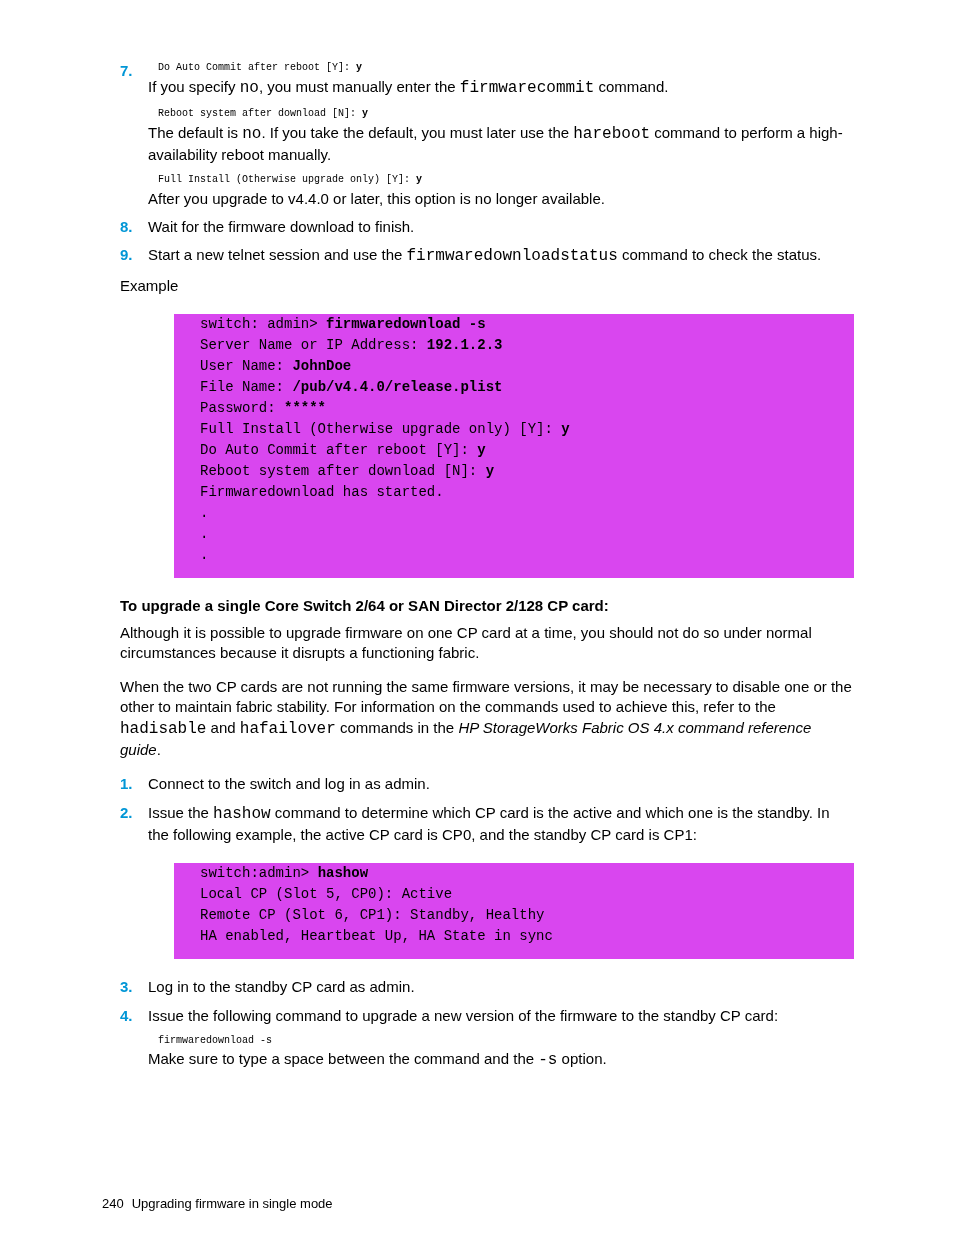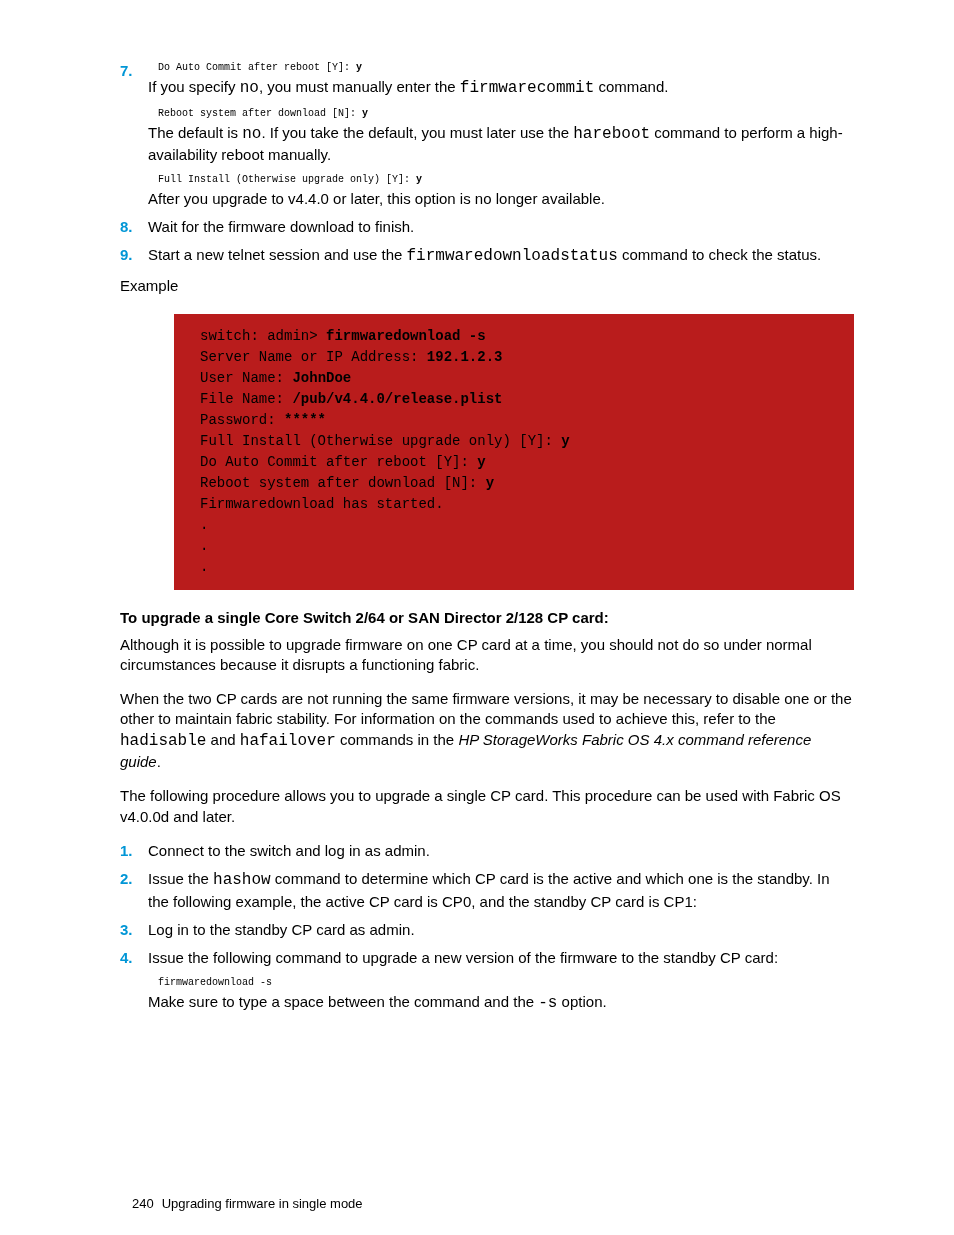--- a/index.html
+++ b/index.html
@@ -44,22 +44,22 @@
   .prompt-line {
     font-family: Liberation Mono, monospace;
     font-size: 10px;
     margin: 6px 0 2px 0;
     padding-left: 10px;
   }
   .body-para {
     margin: 2px 0 8px 0;
   }
   .code-block {
-    background: #b91c1c;
-    padding: 12px 10px 12px 26px;
+    background: #d946ef;
+    padding: 0 10px 12px 26px;
     font-family: "Courier New", Courier, monospace;
     font-size: 14px;
     line-height: 1.5;
     white-space: pre;
     margin: 18px 0 18px 54px;
   }
   .code-block .b { font-weight: bold; }
   .section-label {
     margin: 4px 0 16px 0;
   }
@@ -67,21 +67,21 @@
     font-weight: bold;
     margin: 18px 0 6px 0;
   }
   .para {
     margin: 0 0 14px 0;
   }
   .italic { font-style: italic; }
   .footer {
     position: absolute;
     bottom: 22px;
-    left: 132px;
+    left: 102px;
     font-size: 13px;
   }
   .footer .pn { margin-right: 8px; }
 </style>
 </head>
 <body>
 
 <div class="page">
 
   <ol class="main-list">
@@ -122,36 +122,39 @@
 <span>Do Auto Commit after reboot [Y]: </span><span class="b">y</span>
 <span>Reboot system after download [N]: </span><span class="b">y</span>
 <span>Firmwaredownload has started.</span>
 <span>.</span>
 <span>.</span>
 <span>.</span></div>
 
   <div class="heading">To upgrade a single Core Switch 2/64 or SAN Director 2/128 CP card:</div>
   <div class="para">Although it is possible to upgrade firmware on one CP card at a time, you should not do so under normal circumstances because it disrupts a functioning fabric.</div>
   <div class="para"><span>When the two CP cards are not running the same firmware versions, it may be necessary to disable one or the other to maintain fabric stability. For information on the commands used to achieve this, refer to the </span><span class="mono">hadisable</span><span> and </span><span class="mono">hafailover</span><span> commands in the </span><span class="italic">HP StorageWorks Fabric OS 4.x command reference guide</span><span>.</span></div>
-  <div class="para">The following procedure allows you to upgrade a single CP card. This procedure can be used with Fabric OS v4.0.0d and later.</div>
 
 
   <ol class="main-list">
 
     <li>
       <span class="num">1.</span>
       <div class="body-para">Connect to the switch and log in as admin.</div>
     </li>
 
     <li>
       <span class="num">2.</span>
       <div class="body-para"><span>Issue the </span><span class="mono">hashow</span><span> command to determine which CP card is the active and which one is the standby. In the following example, the active CP card is CP0, and the standby CP card is CP1:</span></div>
     </li>
   </ol>
 
+  <div class="code-block"><span>switch:admin&gt; </span><span class="b">hashow</span>
+<span>Local CP (Slot 5, CP0): Active</span>
+<span>Remote CP (Slot 6, CP1): Standby, Healthy</span>
+<span>HA enabled, Heartbeat Up, HA State in sync</span></div>
 
   <ol class="main-list">
     <li>
       <span class="num">3.</span>
       <div class="body-para">Log in to the standby CP card as admin.</div>
     </li>
     <li>
       <span class="num">4.</span>
       <div class="body-para">Issue the following command to upgrade a new version of the firmware to the standby CP card:</div>
       <div class="prompt-line">firmwaredownload -s</div>

